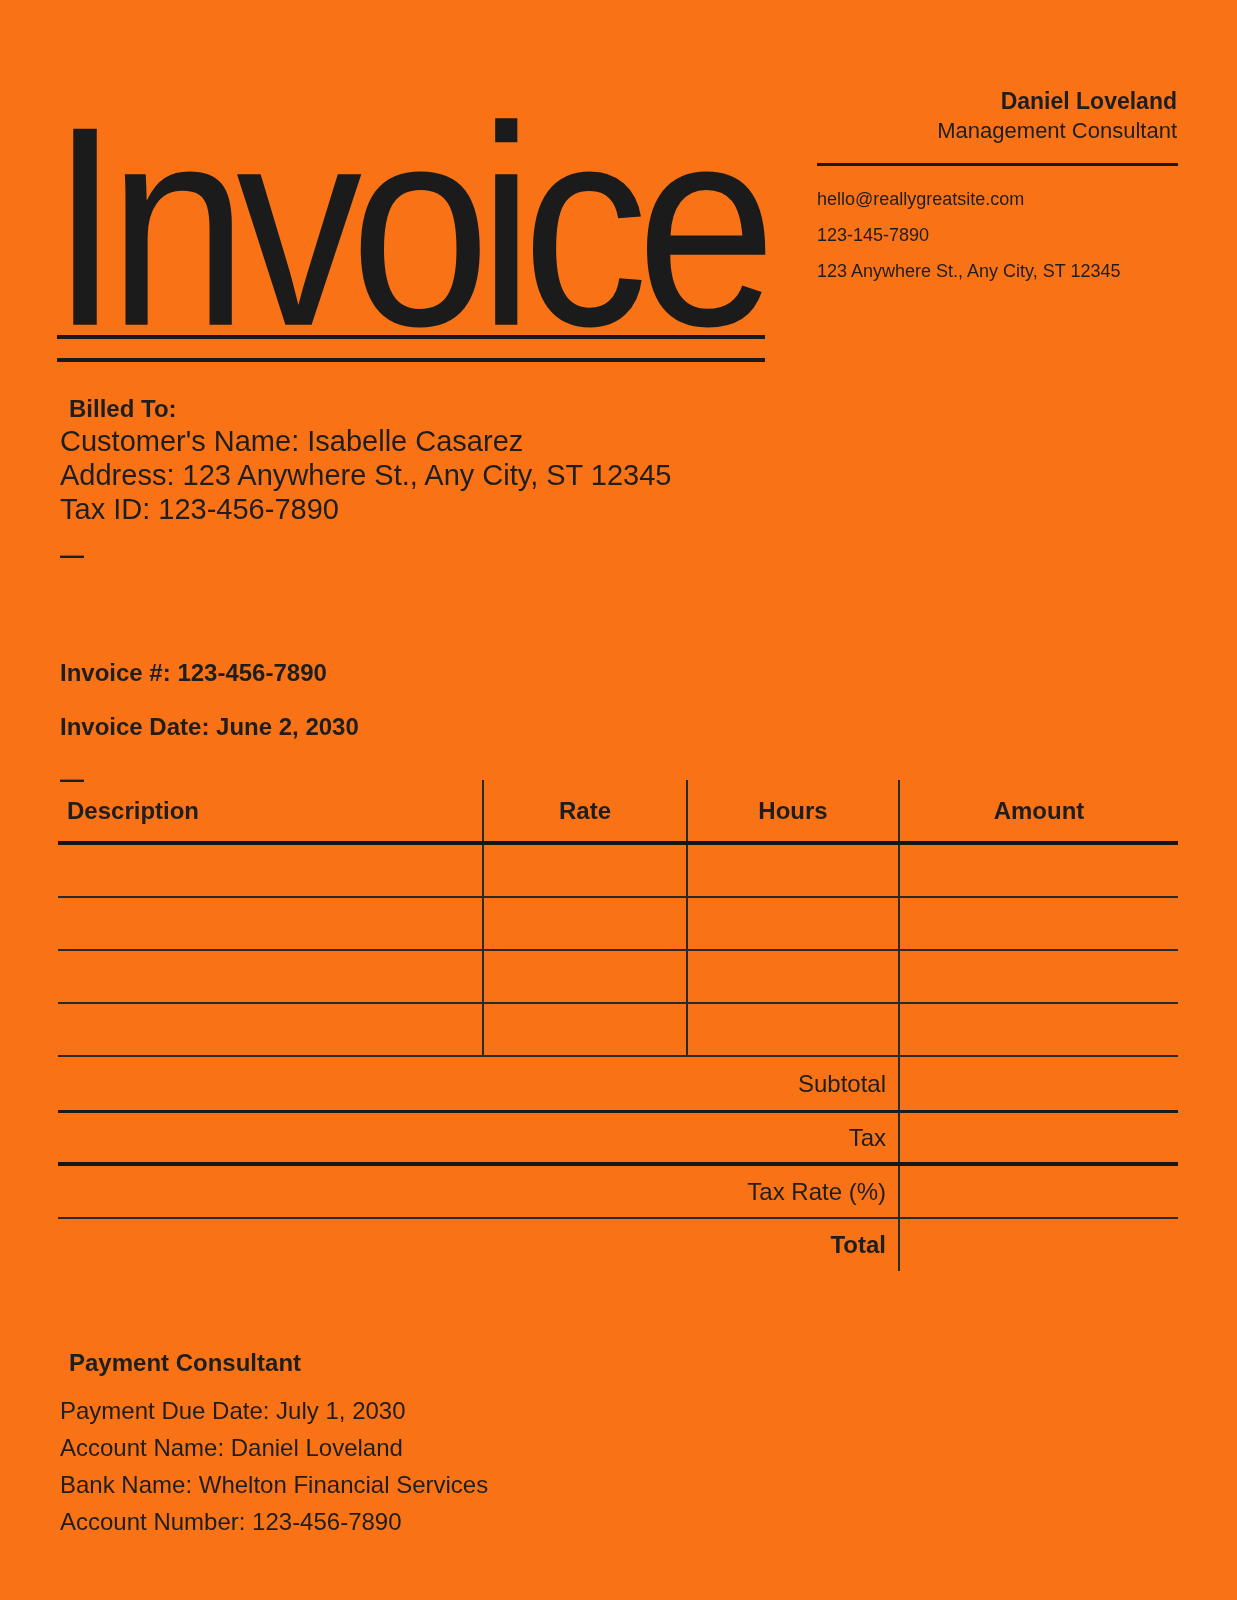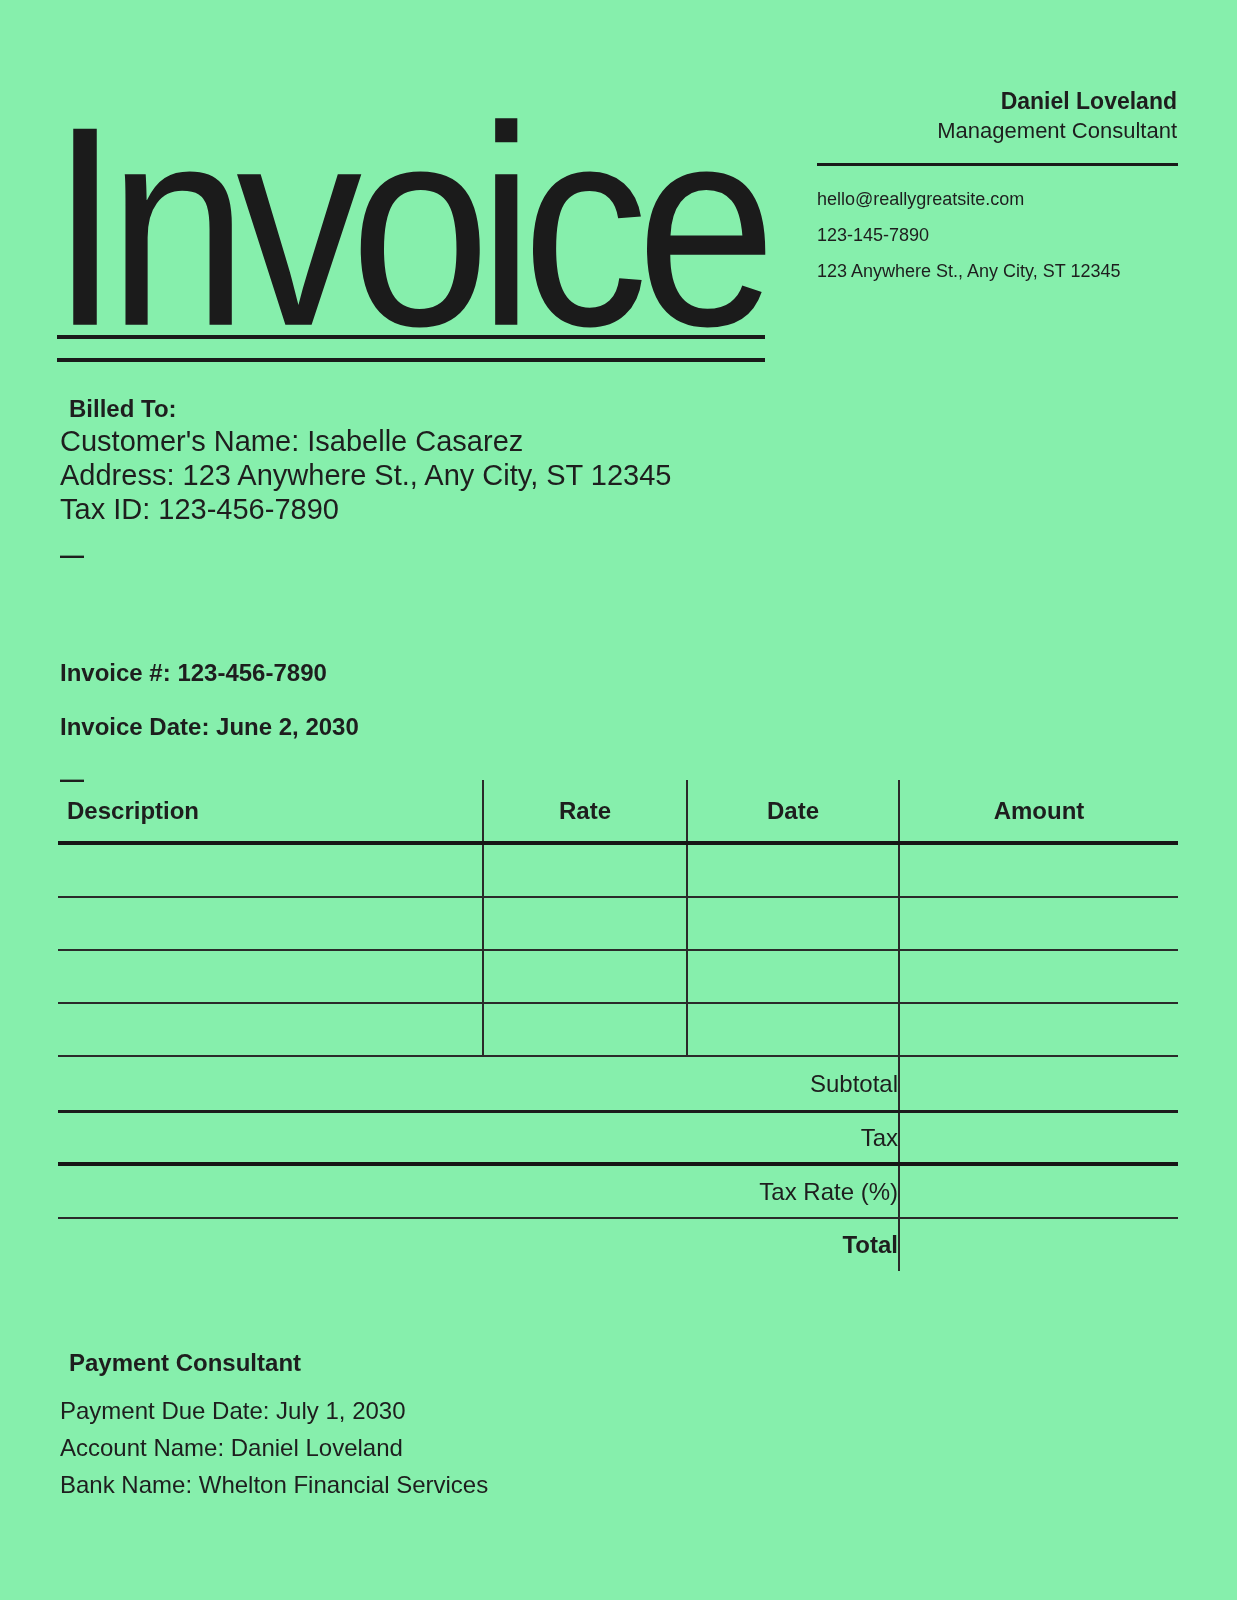--- a/index.html
+++ b/index.html
@@ -1,21 +1,21 @@
 <!DOCTYPE html>
 <html><head>
 <meta charset="utf-8">
 <style>
   * { margin: 0; padding: 0; box-sizing: border-box; }
   html, body { background: #ffffff; }
   .page {
     position: relative;
     width: 1237px;
     height: 1600px;
-    background: #86efac;
+    background: #f97316;
     font-family: "Liberation Sans", "DejaVu Sans", sans-serif;
     color: #1e1e1e;
     overflow: hidden;
   }
 
   
   .invoice-title {
     position: absolute;
     left: 50px;
     top: 84px;
@@ -77,20 +77,21 @@
   .c4 { width: 280px; border-left: 2px solid #2a2a2a; }
   .t-body-row { height: 53px; border-bottom: 2px solid #2a2a2a; }
   .t-body-row .cell { font-size: 24px; }
 
   .t-sum-row { display: flex; align-items: stretch; }
   .sum-label {
     width: 840px;
     display: flex;
     align-items: center;
     justify-content: flex-end;
+    padding-right: 12px;
     font-size: 24px;
   }
   .sum-value { width: 280px; border-left: 2px solid #2a2a2a; }
   .row-subtotal { height: 56px; border-bottom: 3px solid #1c1c1c; }
   .row-taxrate  { height: 53px; border-bottom: 2px solid #2a2a2a; }
   .row-tax      { height: 53px; border-bottom: 4px solid #161616; }
   .row-total    { height: 52px; }
   .row-total .sum-label { font-weight: 700; }
 
   
@@ -130,21 +131,21 @@
   <div class="meta-block">
     <div class="meta-line">Invoice #: 123-456-7890</div>
     <div class="meta-line">Invoice Date: June 2, 2030</div>
     <div class="dash">—</div>
   </div>
 
   <div class="inv-table">
     <div class="t-row t-head">
       <div class="cell c1">Description</div>
       <div class="cell c2">Rate</div>
-      <div class="cell c3">Date</div>
+      <div class="cell c3">Hours</div>
       <div class="cell c4">Amount</div>
     </div>
 
     <div class="t-row t-body-row">
       <div class="cell c1"></div>
       <div class="cell c2"></div>
       <div class="cell c3"></div>
       <div class="cell c4"></div>
     </div>
     <div class="t-row t-body-row">
@@ -183,16 +184,17 @@
       <div class="cell sum-value"></div>
     </div>
   </div>
 
   <div class="payment-block">
     <div class="section-heading">Payment Consultant</div>
     <div class="payment-lines">
       <div>Payment Due Date: July 1, 2030</div>
       <div>Account Name: Daniel Loveland</div>
       <div>Bank Name: Whelton Financial Services</div>
+      <div>Account Number: 123-456-7890</div>
     </div>
   </div>
 
 </div>
 
 </body></html>

